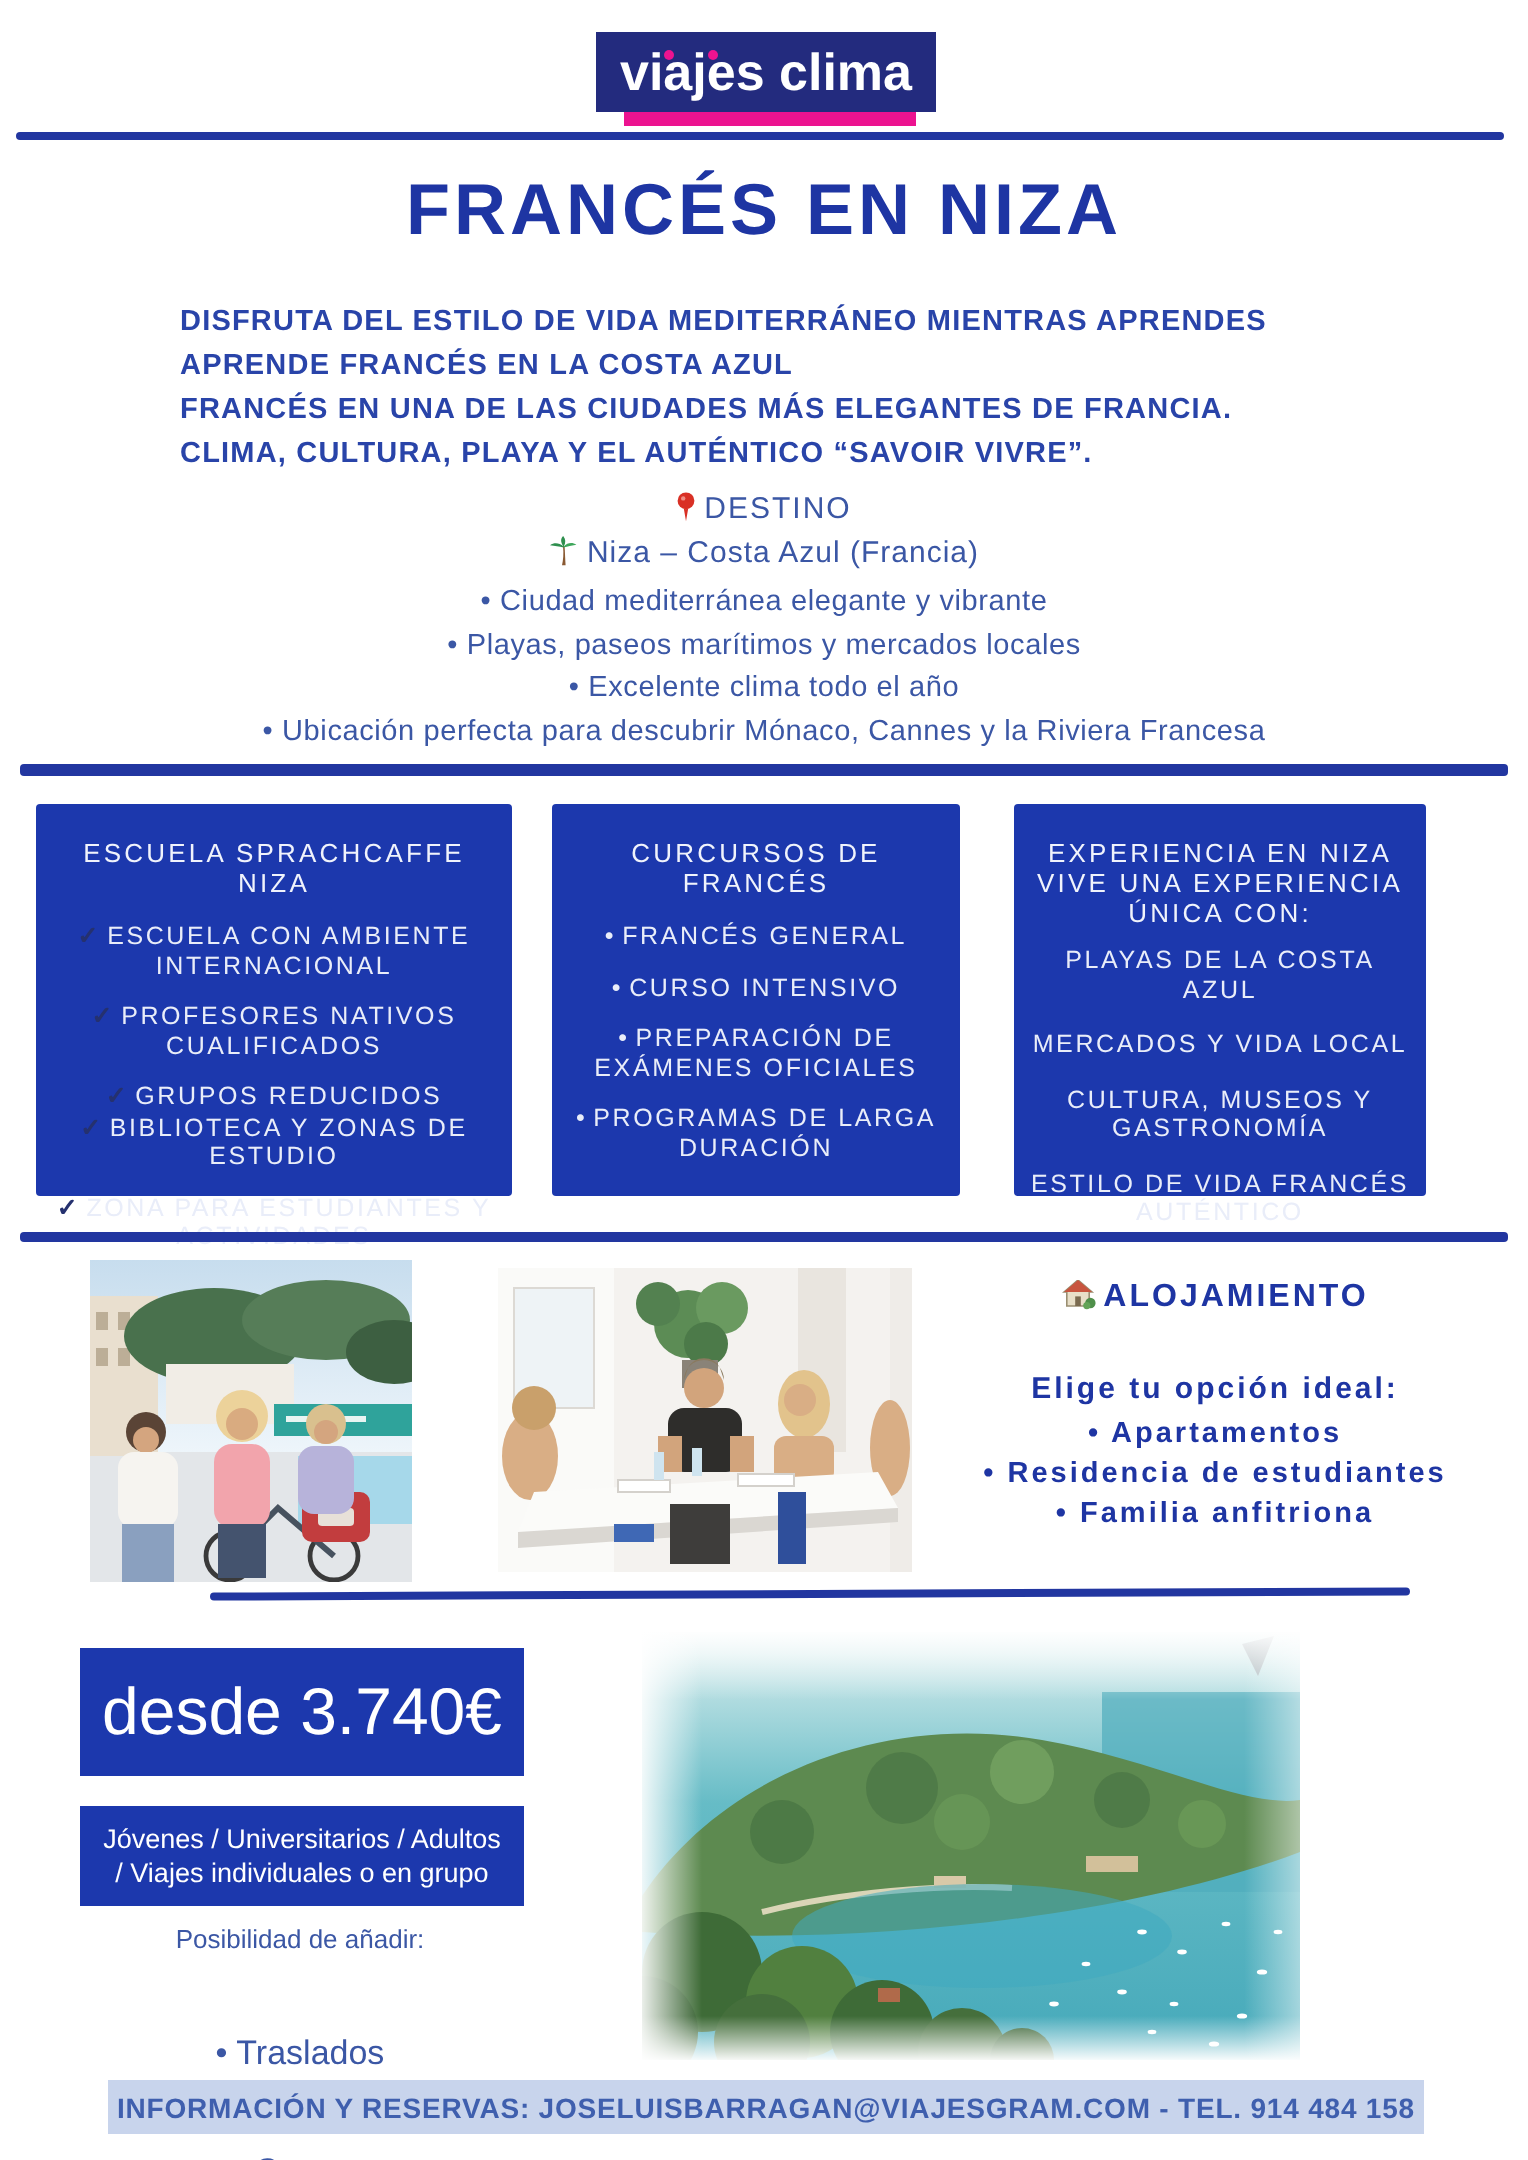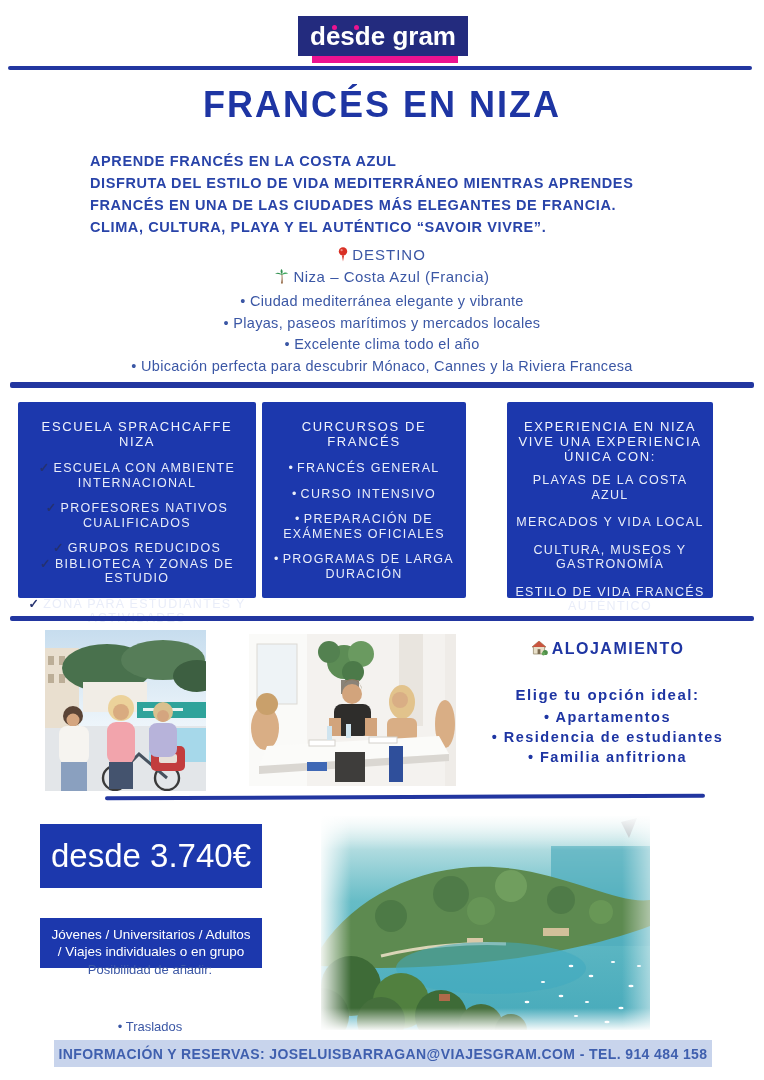--- a/index.html
+++ b/index.html
@@ -35,21 +35,21 @@
   .destino .head{font-size:15px; letter-spacing:1px; margin-bottom:3px;}
   .destino .loc{font-size:15px; letter-spacing:0.5px; margin-bottom:4px;}
   .destino .b{font-size:14.5px; line-height:21.5px; letter-spacing:0.3px;}
   .ic{display:inline-block; vertical-align:-2px; margin-right:4px;}
   
   .bluebox{
     position:absolute; top:402px; height:196px; background:#1c38ad; border-radius:2px;
     color:#e9edf9; text-align:center; box-sizing:border-box; padding:17px 8px 0 8px;
   }
   .bb1{left:18px; width:238px;}
-  .bb2{left:262px; width:204px;}
+  .bb2{left:276px; width:204px;}
   .bb3{left:507px; width:206px;}
   .bluebox .bt{font-size:13px; letter-spacing:1.6px; line-height:15px; margin-bottom:12px; color:#f0f3fc;}
   .bluebox .it{font-size:12.5px; letter-spacing:1.3px; line-height:14.5px; margin-bottom:11px;}
   .bb3 .it{margin-bottom:13px;}
   .mk-check{color:#25316f; font-weight:bold; margin-right:3px;}
   .mk-check.gray{color:#97a3c6;}
   .mk-dot{margin-right:3px;}
   
   .photo{position:absolute; display:block;}
   .ph1{left:45px; top:630px;}
@@ -61,50 +61,50 @@
   .aloj .sub{font-weight:bold; font-size:15px; letter-spacing:1.5px; margin-bottom:4px;}
   .aloj .opt{font-weight:bold; font-size:14.5px; letter-spacing:1.5px; line-height:20px;}
   
   .pricebox{
     position:absolute; left:40px; top:824px; width:222px; height:64px; background:#1c38ad;
     display:flex; align-items:center; justify-content:center; color:#ffffff; font-size:33px;text-align:center;
   }
   .audbox{
     position:absolute; left:40px; top:903px; width:222px; height:50px; background:#1c38ad;
     display:flex; flex-direction:column; align-items:center; justify-content:center;
-    color:#ffffff; font-size:13.5px; line-height:17px;margin-top:15px;
+    color:#ffffff; font-size:13.5px; line-height:17px;
   }
   .addons{position:absolute; left:35px; top:962px; width:230px; text-align:center; color:#3b57a5;}
   .addons .t{font-size:13px; margin-bottom:6px;}
-  .addons .a{font-size:13px; line-height:19px;margin-top:40px;}
+  .addons .a{font-size:17px; line-height:19px;margin-top:40px;}
   
   .footerbar{
     position:absolute; left:54px; top:1040px; width:658px; height:27px; background:#c8d4ec;
     display:flex; align-items:center; justify-content:center;
     color:#3f5fae; font-weight:bold; font-size:14px; letter-spacing:0.4px;
   }
 </style>
 </head>
 <body>
 
 <div class="page">
 
   <div class="logo-box">
-    <span class="logo-text">desde gram</span>
+    <span class="logo-text">viajes clima</span>
     <span class="logo-dot i"></span>
     <span class="logo-dot j"></span>
   </div>
   <div class="logo-underline"></div>
   <div class="rule rule1"></div>
 
   <div class="title">FRANCÉS EN NIZA</div>
 
   <div class="intro">
+    <div>DISFRUTA DEL ESTILO DE VIDA MEDITERRÁNEO MIENTRAS APRENDES</div>
     <div>APRENDE FRANCÉS EN LA COSTA AZUL</div>
-    <div>DISFRUTA DEL ESTILO DE VIDA MEDITERRÁNEO MIENTRAS APRENDES</div>
     <div>FRANCÉS EN UNA DE LAS CIUDADES MÁS ELEGANTES DE FRANCIA.</div>
     <div>CLIMA, CULTURA, PLAYA Y EL AUTÉNTICO “SAVOIR VIVRE”.</div>
   </div>
 
   <div class="destino">
     <div class="head">
       <span class="ic"><svg width="10" height="15" viewBox="0 0 10 15">
             <circle cx="5" cy="4.4" r="4.2" fill="#d93025"></circle>
             <path d="M5 8.6 L3.9 8.3 L5 14.6 L6.1 8.3 Z" fill="#d93025"></path>
             <circle cx="3.6" cy="3.2" r="1.1" fill="#ef8d84"></circle>

